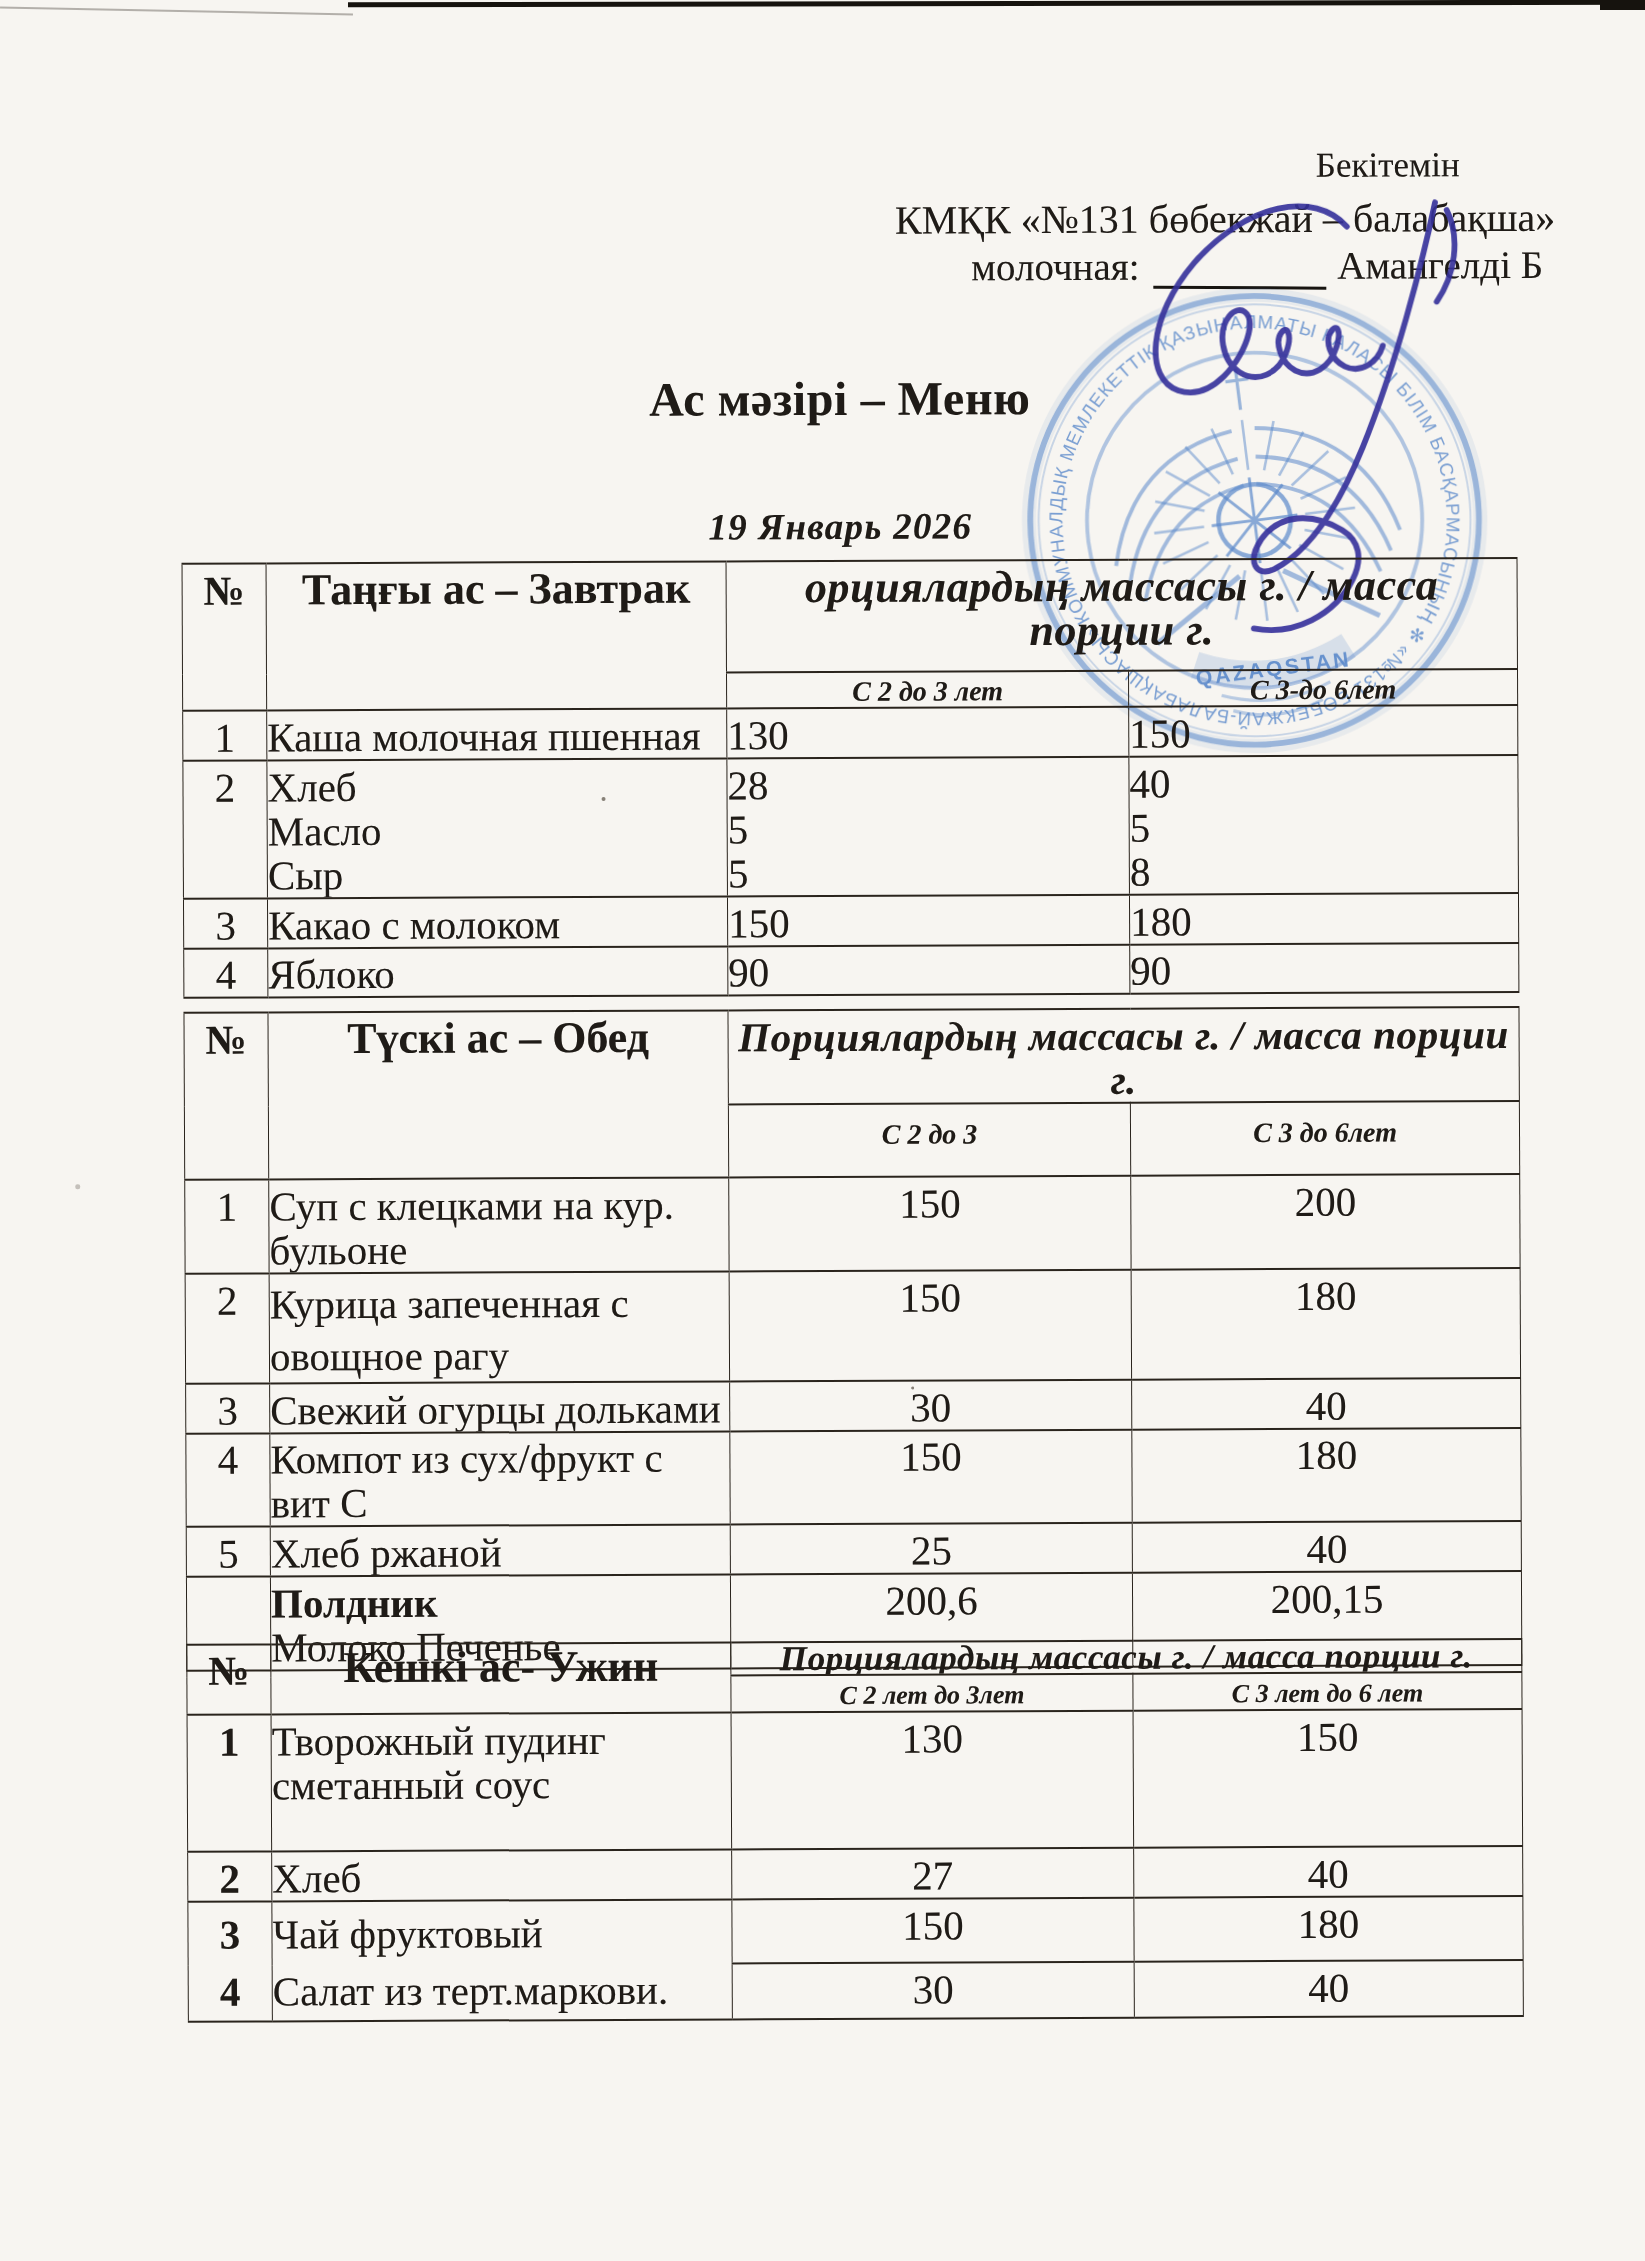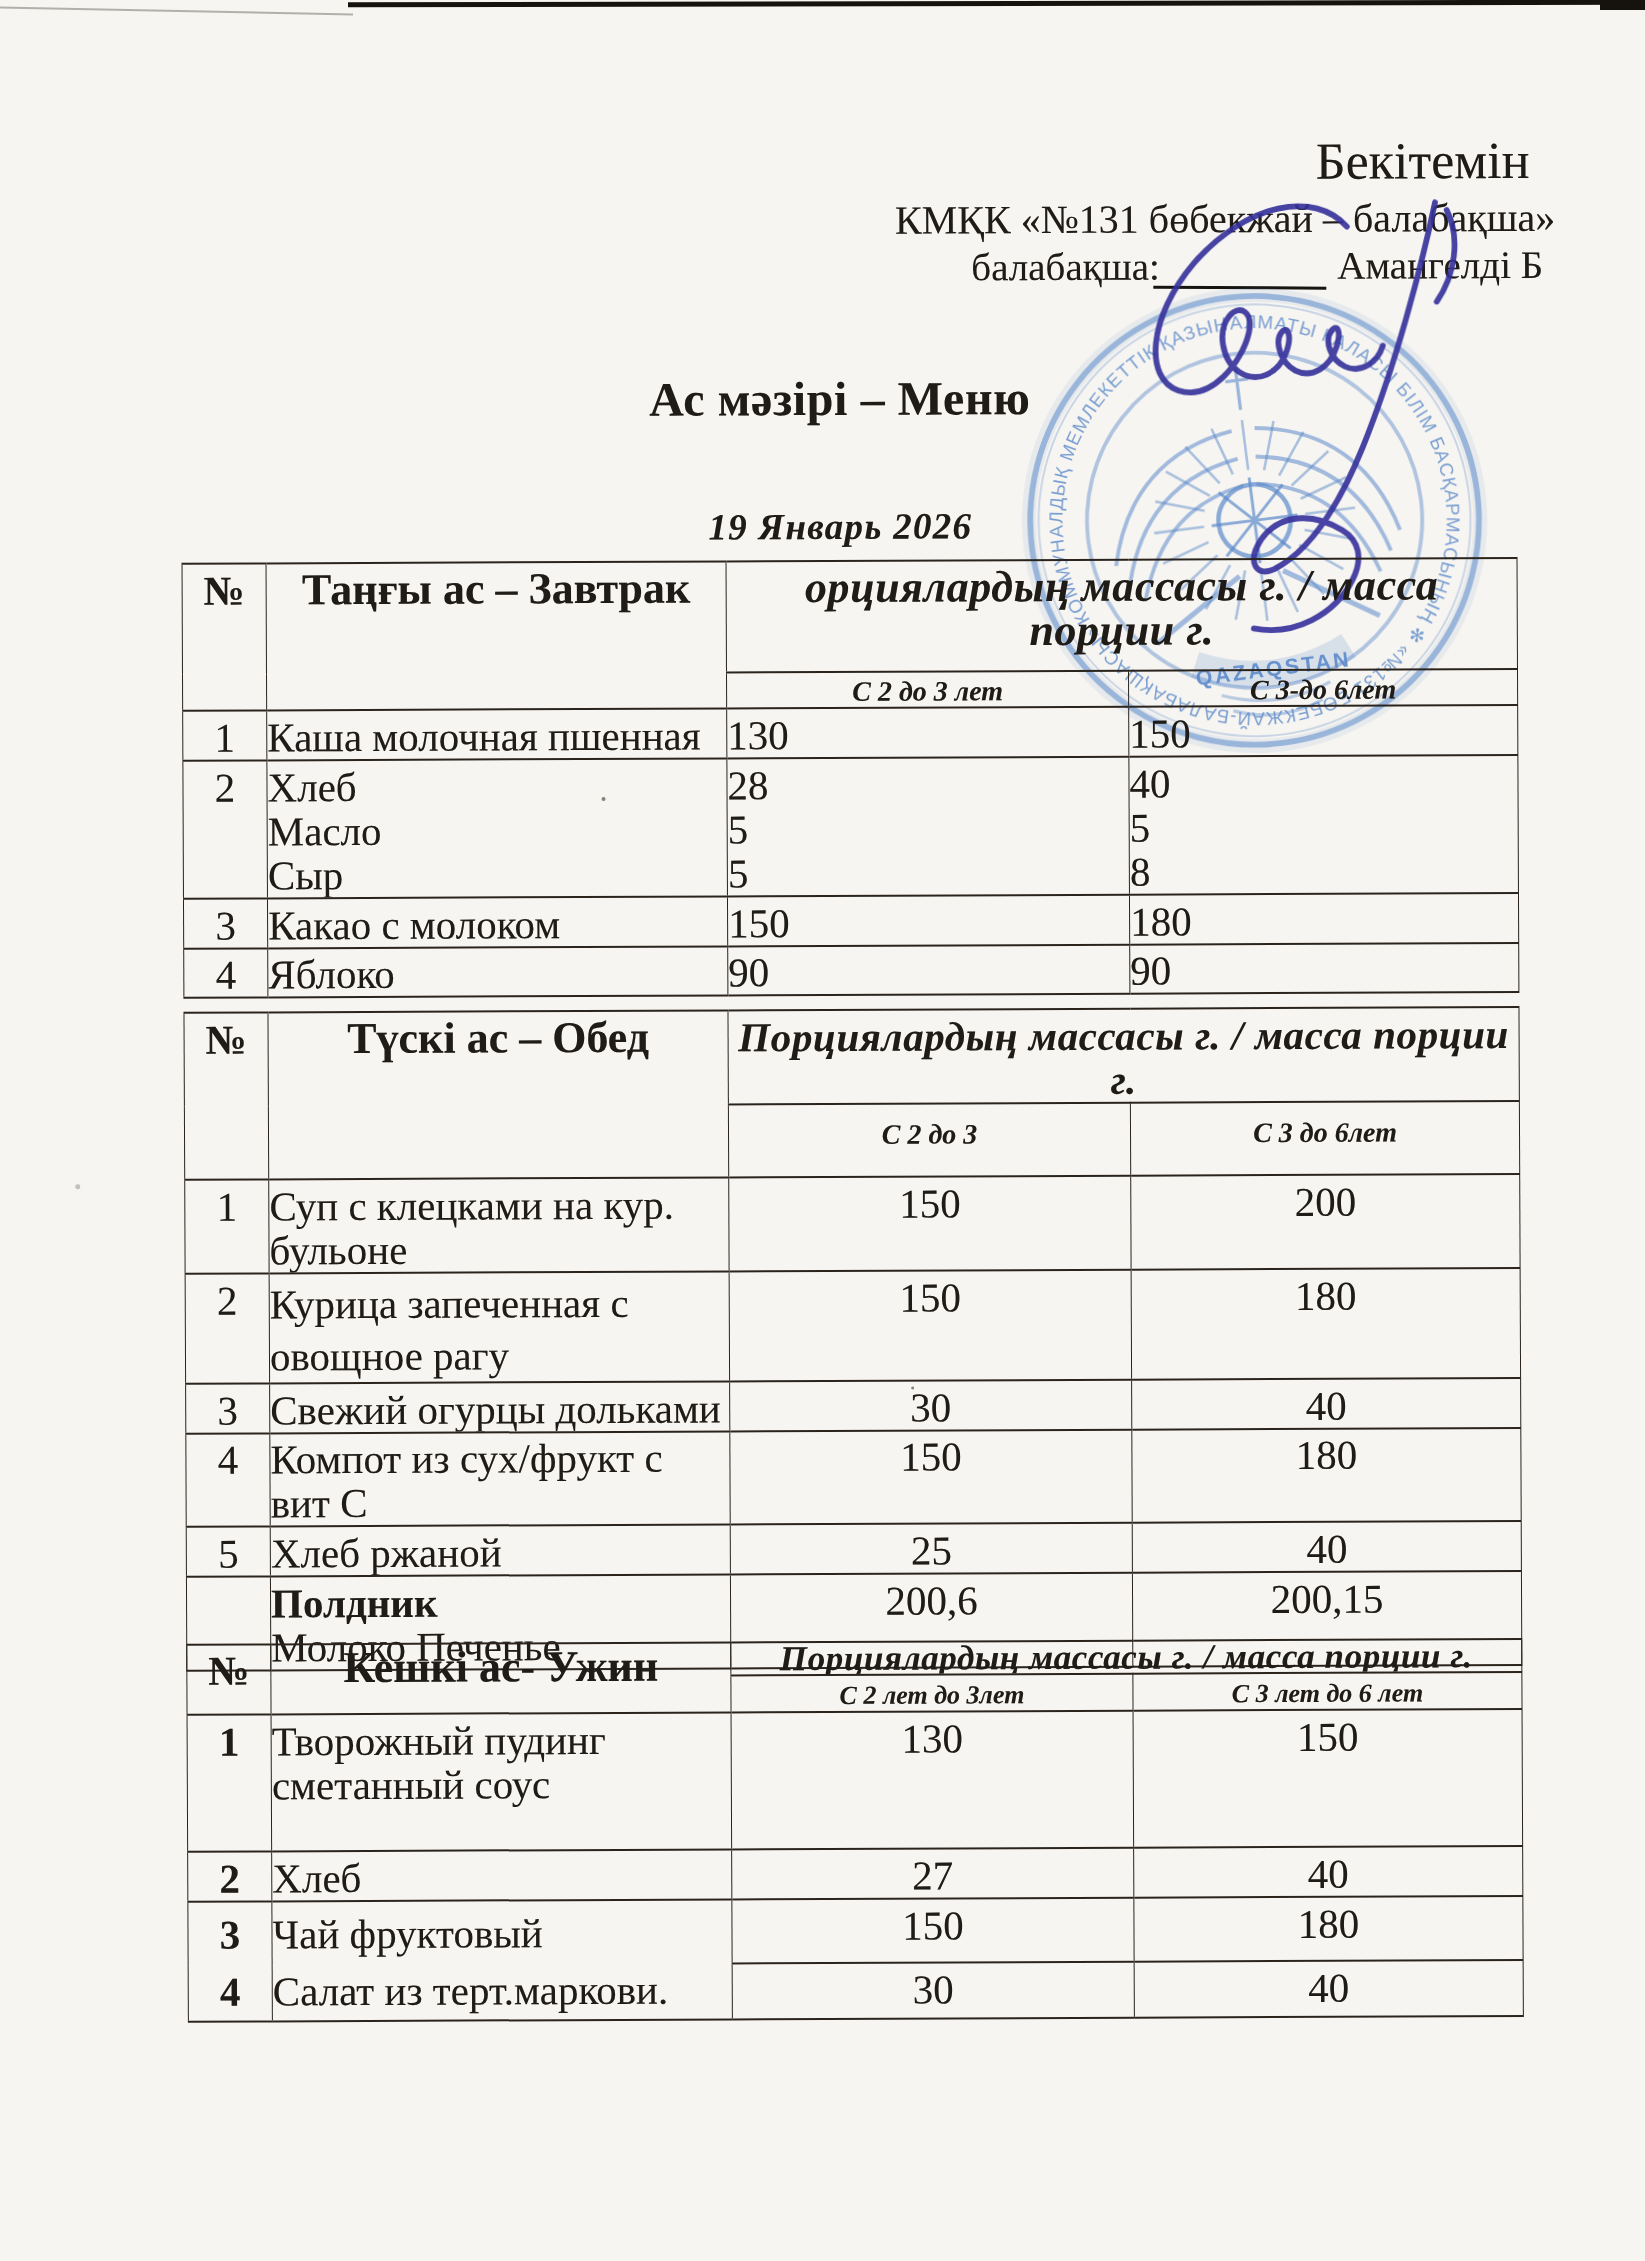--- a/index.html
+++ b/index.html
@@ -14,21 +14,21 @@
   .tilt{position:absolute;inset:0;transform:rotate(-0.25deg);}
   .txt{position:absolute;white-space:nowrap;text-shadow:0 0 0.6px rgba(45,40,32,.35);}
 
   
   .edge-top{position:absolute;left:348px;top:1.3px;width:1297px;height:5.2px;background:#16130e;transform:rotate(-0.12deg);}
   .edge-top-left{position:absolute;left:0;top:9.7px;width:353px;height:1.9px;background:rgba(52,46,38,.35);transform:rotate(1.1deg);}
   .edge-corner{position:absolute;right:0;top:0;width:45px;height:9.7px;background:#16130e;}
   .speck{position:absolute;border-radius:50%;background:rgba(60,52,40,.6);}
 
   
-  .appr1{top:134px;left:1320px;font-size:52px;}
+  .appr1{top:148px;left:1320px;font-size:35px;}
   .appr2{top:197px;left:899px;font-size:40px;}
   .appr3a{top:245px;left:975px;font-size:39px;}
   .appr3b{top:245px;left:1341px;font-size:39px;}
   .sig-underline{position:absolute;left:1157px;top:288px;width:173px;height:2.6px;background:#181511;transform:rotate(0.6deg);}
 
   .title{top:371px;left:419px;width:848px;text-align:center;font-size:48px;font-weight:bold;letter-spacing:0.6px;}
   .date{top:505px;left:419px;width:848px;text-align:center;font-size:37px;font-weight:bold;font-style:italic;letter-spacing:1.3px;}
 
   
   .stamp{position:absolute;left:1022px;top:274px;filter:blur(0.5px);opacity:.92;}
@@ -73,21 +73,21 @@
 
 <div class="sheet">
   <div class="edge-top"></div>
   <div class="edge-top-left"></div>
   <div class="edge-corner"></div>
 
   <div class="tilt">
 
     <div class="txt appr1">Бекітемін</div>
     <div class="txt appr2">КМҚК «№131 бөбекжай – балабақша»</div>
-    <div class="txt appr3a">балабақша:</div>
+    <div class="txt appr3a">молочная:</div>
     <div class="sig-underline"></div>
     <div class="txt appr3b">Амангелді Б</div>
 
     <svg class="stamp" width="477" height="503" viewBox="0 0 740 780">
       <g transform="rotate(-7 365 385)" stroke="#4d7fc7" fill="none">
         <circle cx="365" cy="385" r="350" stroke-width="22" opacity="0.10"></circle>
         <circle cx="365" cy="385" r="348" stroke-width="9" opacity="0.55"></circle>
         <circle cx="365" cy="385" r="335" stroke-width="3" opacity="0.30"></circle>
         <circle cx="365" cy="385" r="260" stroke-width="6" opacity="0.45"></circle>
         <defs>

